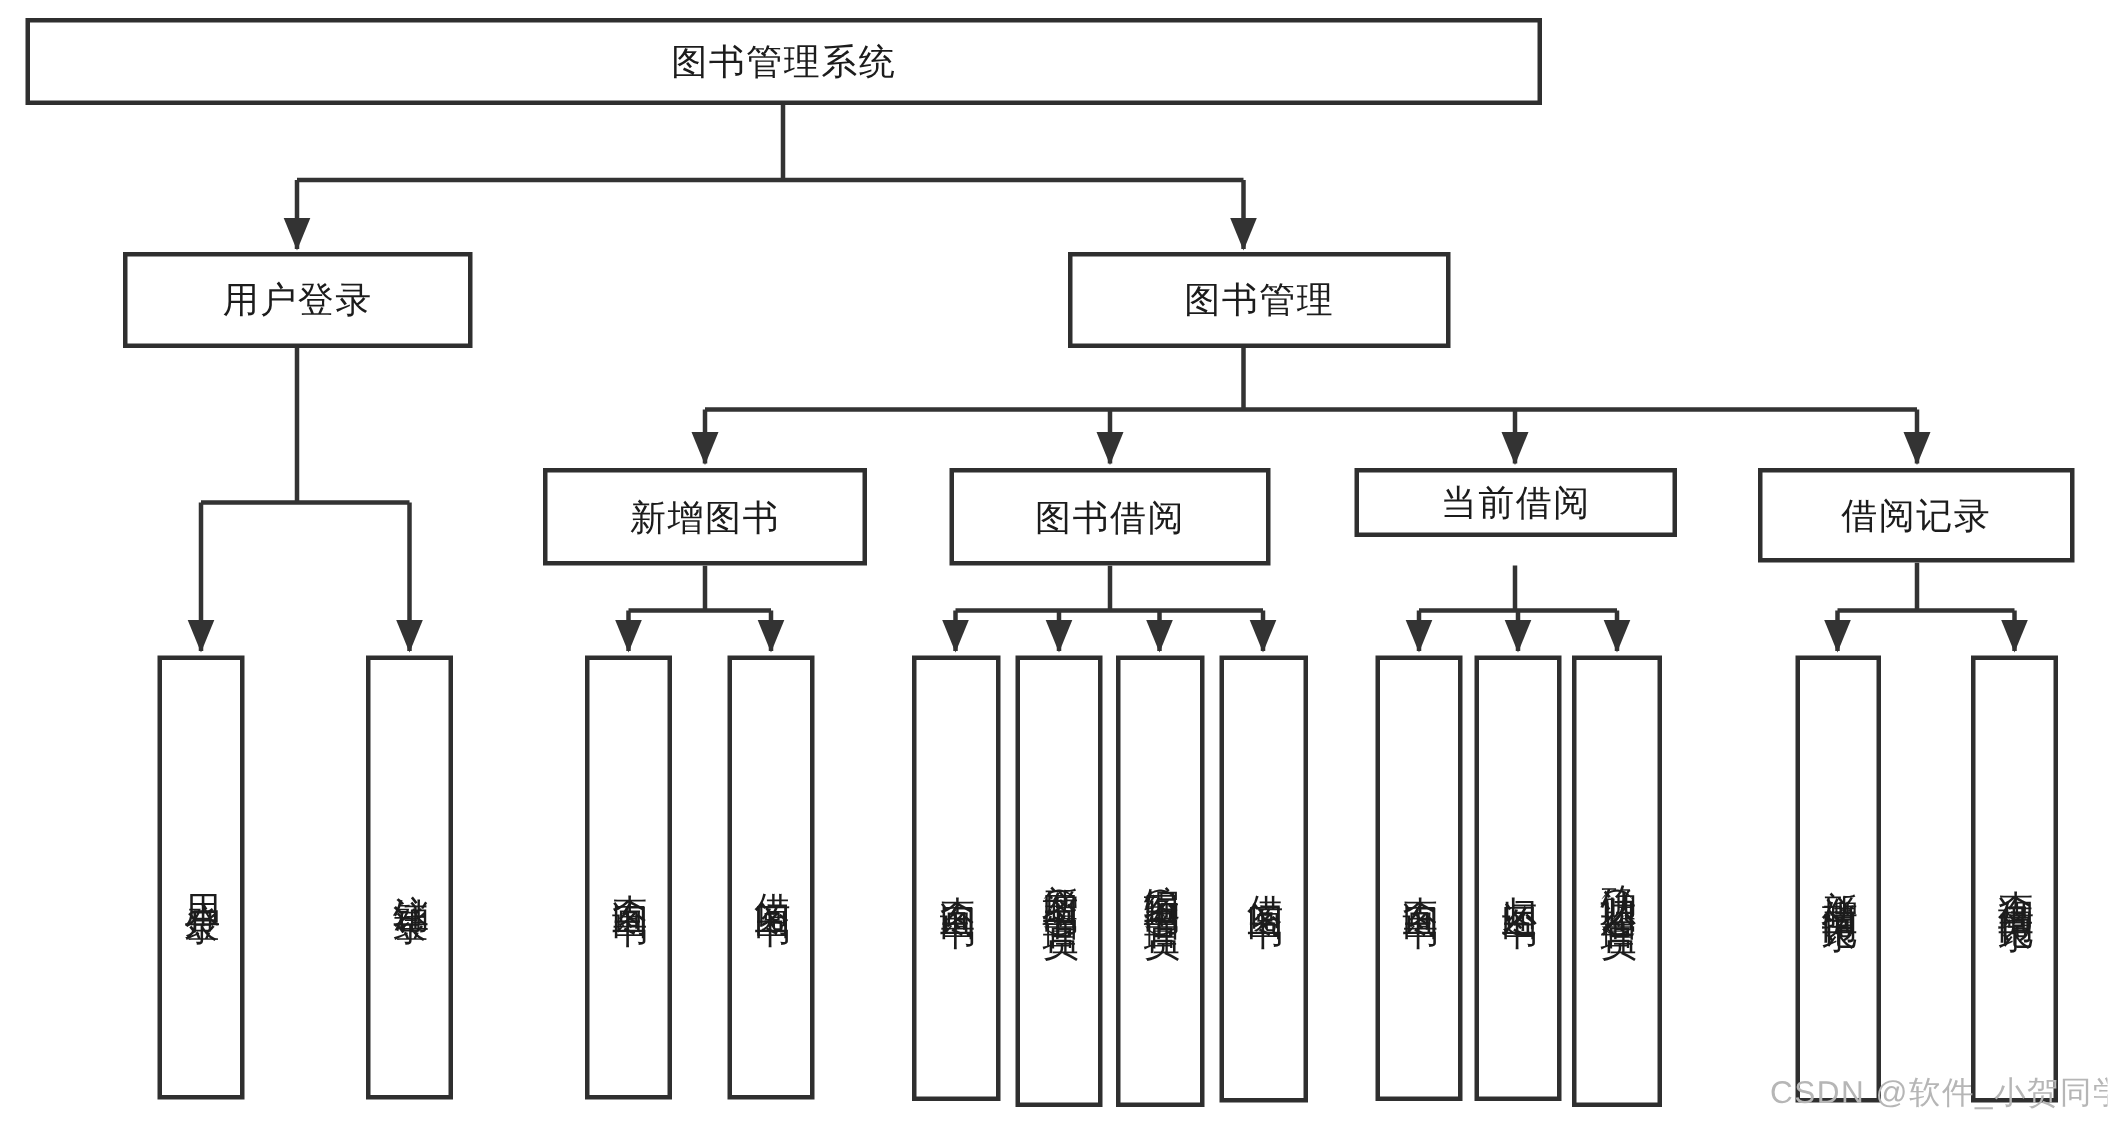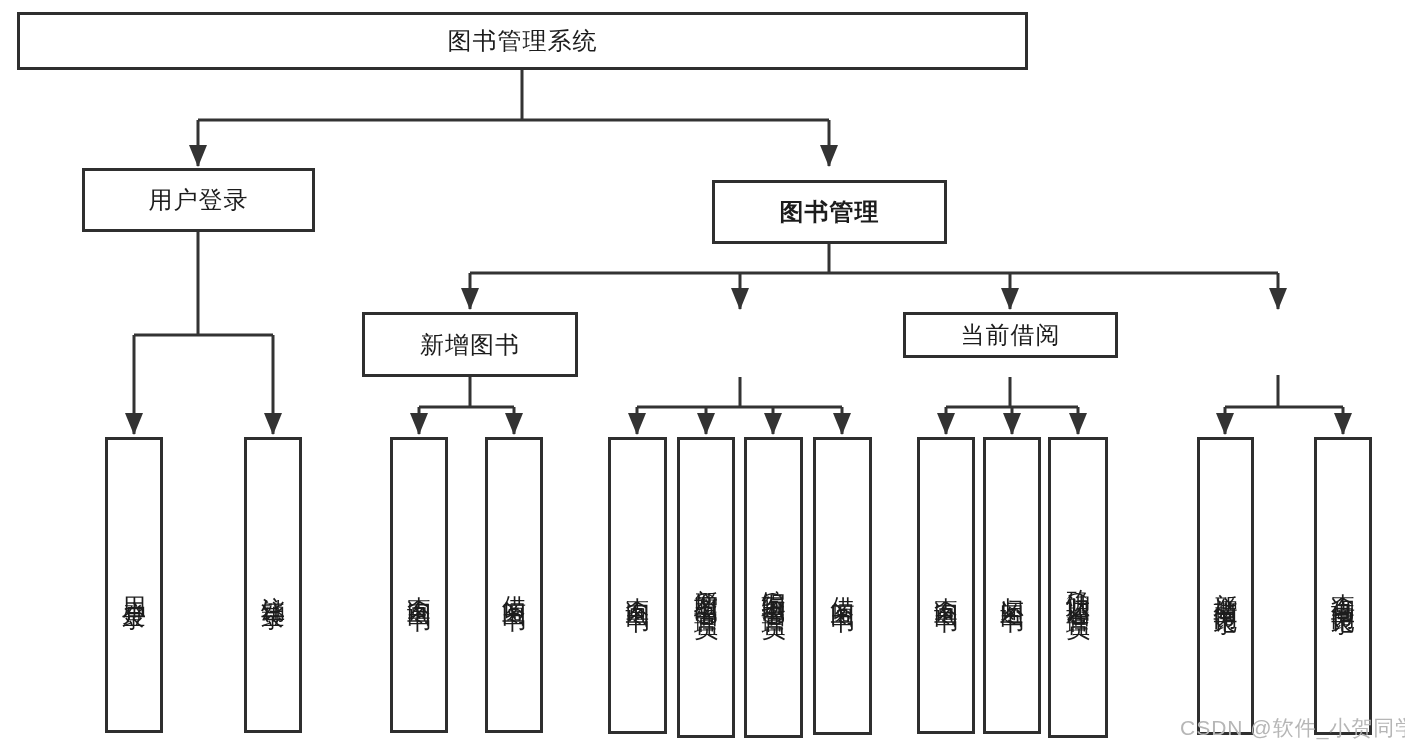--- a/index.html
+++ b/index.html
@@ -106,24 +106,26 @@
 
       <path d="M1278,375 V407 M1225,407 H1343"></path>
       <line x1="1225" y1="407" x2="1225" y2="434" marker-end="url(#arr)"></line>
       <line x1="1343" y1="407" x2="1343" y2="434" marker-end="url(#arr)"></line>
     </g>
   </svg>
 
   <div class="hbox" style="left:17px; top:12px; width:1011px; height:58px;">图书管理系统</div>
 
   <div class="hbox" style="left:82px; top:168px; width:233px; height:64px;">用户登录</div>
-  <div class="hbox" style="left:712px; top:180px; width:235px; height:64px;font-weight:bold;">图书管理</div>
+  <div class="hbox" style="left:712px; top:168px; width:255px; height:64px;">图书管理</div>
 
   <div class="hbox" style="left:362px; top:312px; width:216px; height:65px;">新增图书</div>
+  <div class="hbox" style="left:633px; top:312px; width:214px; height:65px;">图书借阅</div>
   <div class="hbox" style="left:903px; top:312px; width:215px; height:46px;">当前借阅</div>
+  <div class="hbox" style="left:1172px; top:312px; width:211px; height:63px;">借阅记录</div>
 
   <div class="vbox" style="left:105px; top:437px; width:58px; height:296px;">用户登录</div>
   <div class="vbox" style="left:244px; top:437px; width:58px; height:296px;">注销登录</div>
 
   <div class="vbox" style="left:390px; top:437px; width:58px; height:296px;">查询图书</div>
   <div class="vbox" style="left:485px; top:437px; width:58px; height:296px;">借阅图书</div>
 
   <div class="vbox" style="left:608px; top:437px; width:59px; height:297px;">查询图书</div>
   <div class="vbox" style="left:677px; top:437px; width:58px; height:301px;">新增图书（管理员）</div>
   <div class="vbox" style="left:744px; top:437px; width:59px; height:301px;">编辑图书（管理员）</div>

